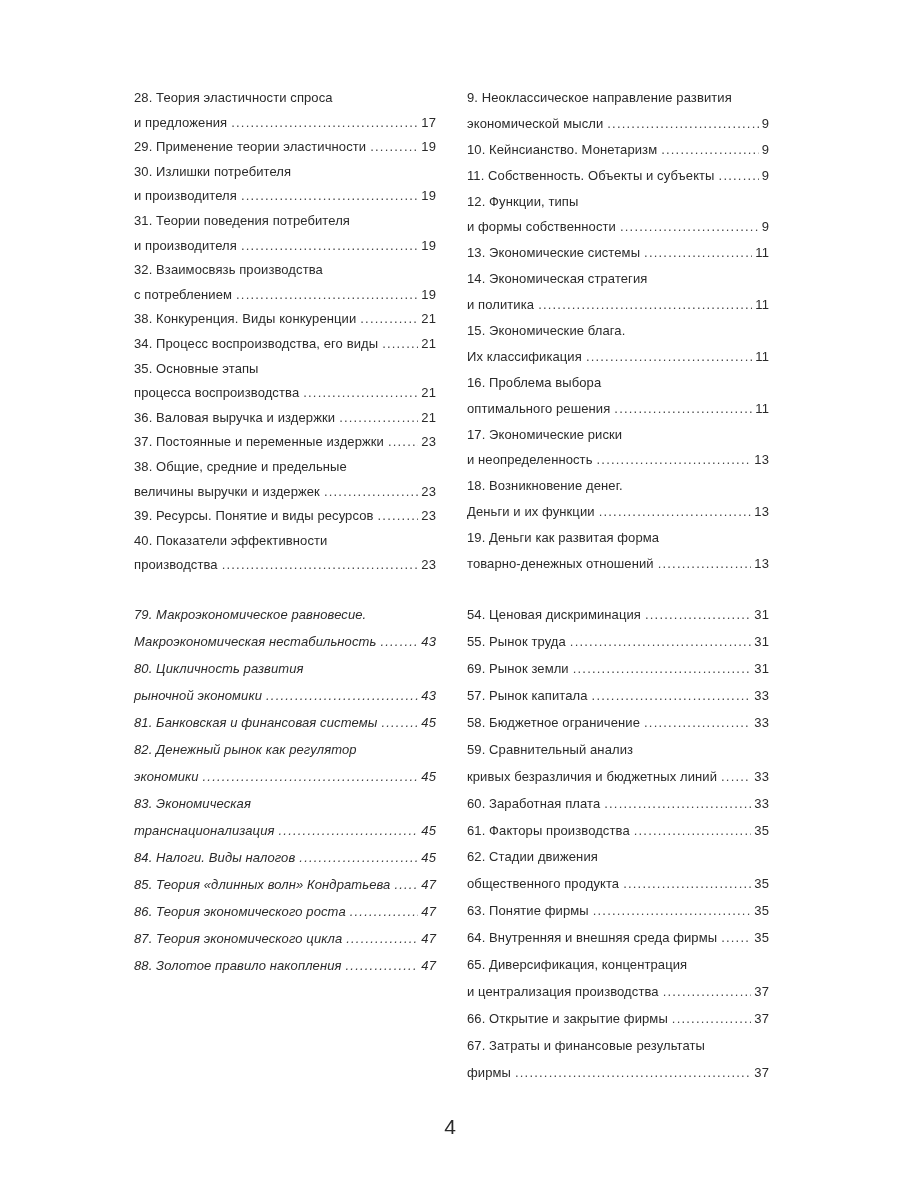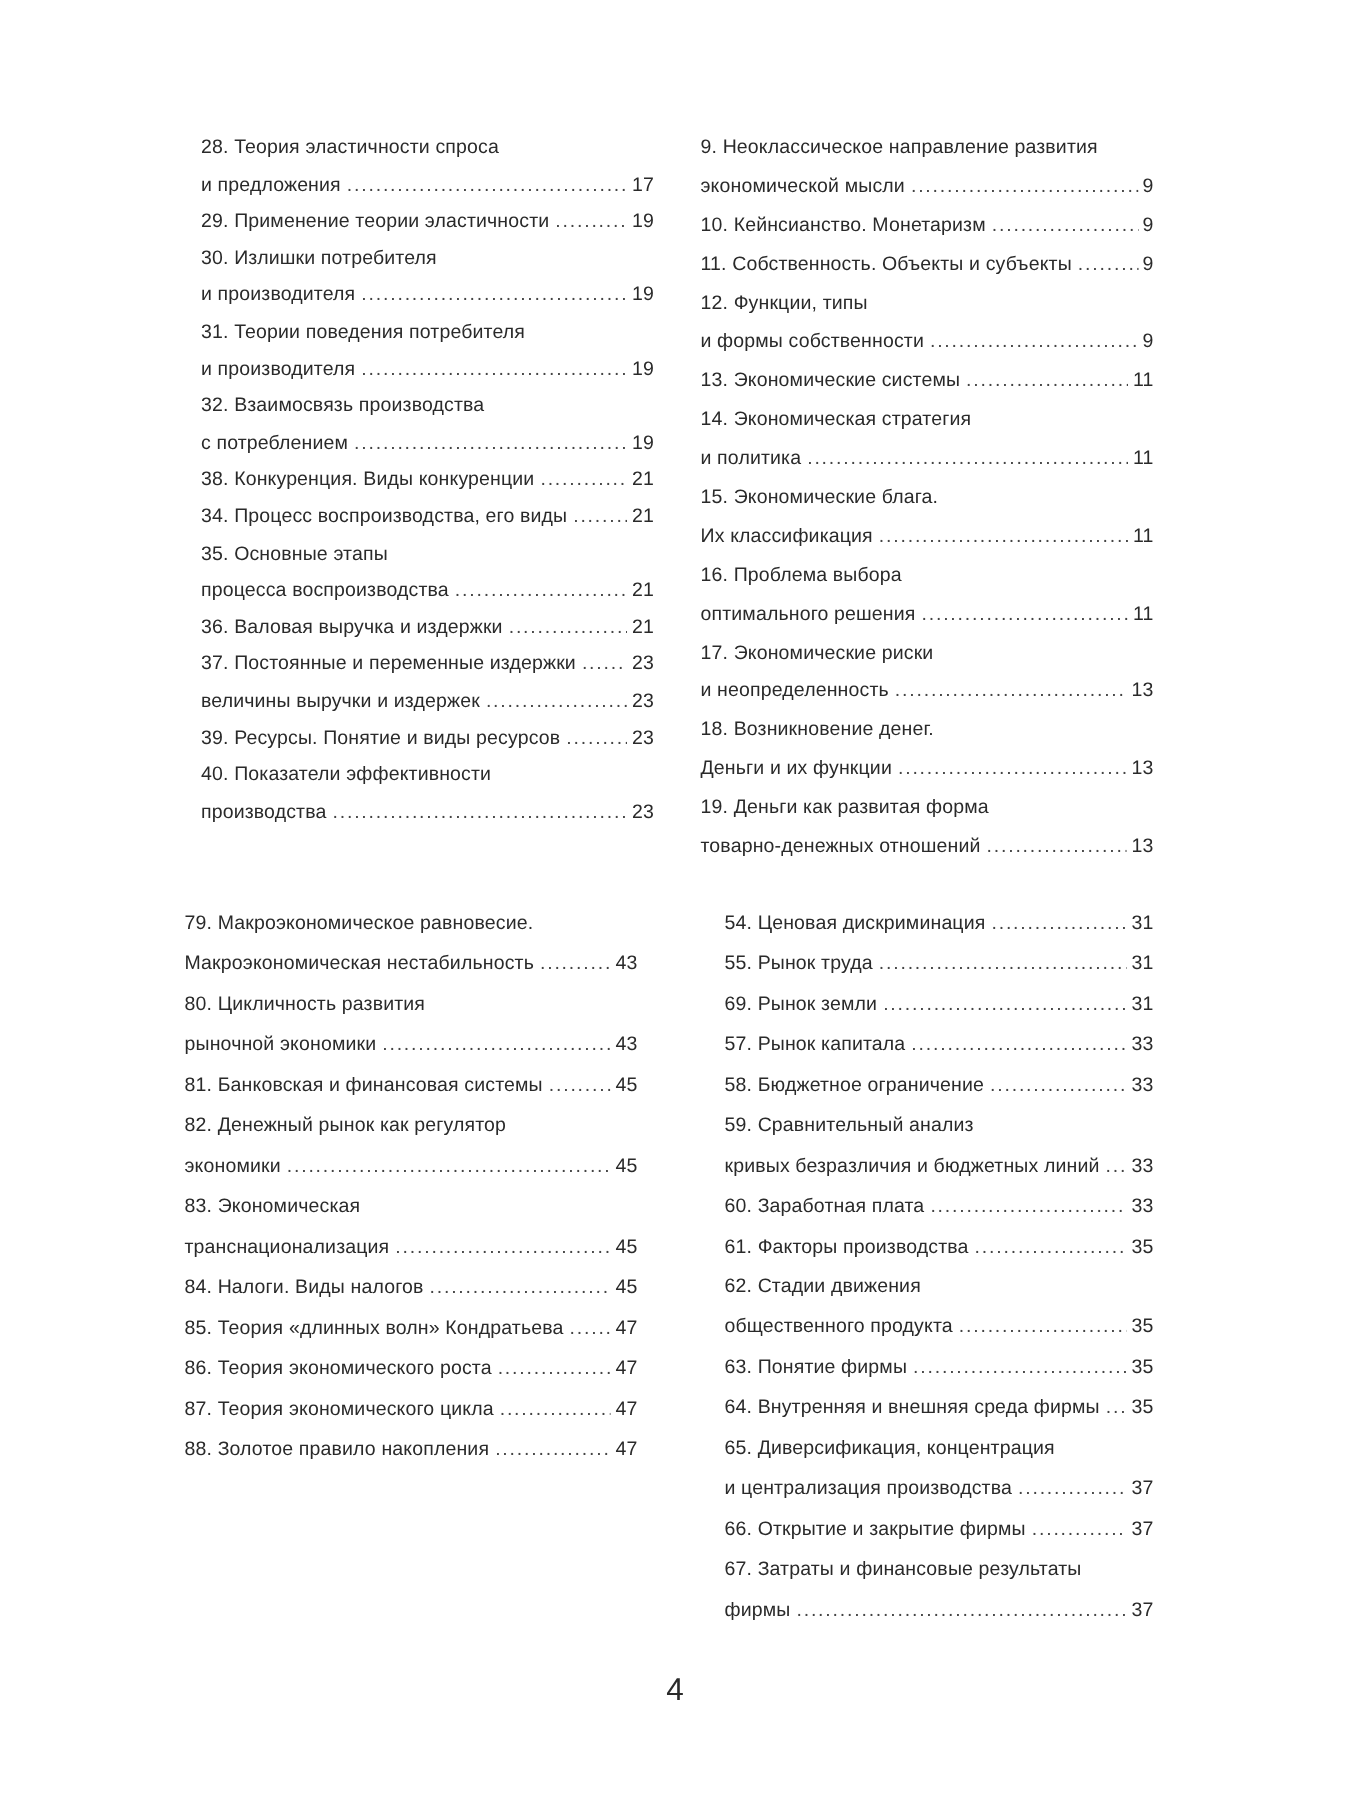--- a/index.html
+++ b/index.html
@@ -10,24 +10,24 @@
           letter-spacing: 0.1px; }
   .line .txt { flex: 0 0 auto; }
   .line .dots { flex: 1 1 auto; overflow: hidden; margin: 0 3px 0 4px; color: #444;
                 letter-spacing: 1.2px; }
   .line .dots::before { content: "................................................................................................................................"; }
   .line .pg { flex: 0 0 auto; text-align: center; }
   #tl { left: 134px; top: 90px; width: 302px; }
   #tl .line { height: 24.6px; }
   #tr { left: 467px; top: 90px; width: 302px; }
   #tr .line { height: 25.9px; }
-  #bl { left: 123px; top: 607px; width: 302px; }
+  #bl { left: 134px; top: 607px; width: 302px; font-style: italic; }
   #bl .line { height: 27px; }
   #br { left: 467px; top: 607px; width: 302px; }
-  #br .line { height: 26.95px; margin-left: 16px; }
+  #br .line { height: 26.95px; }
   #page-num { position: absolute; left: 0; width: 900px; top: 1115px; text-align: center;
               font-size: 21px; color: #2a2a2a; }
 </style>
 </head>
 <body>
 
 <div class="col" id="tl">
     <div class="line">
       <span class="txt">28. Теория эластичности спроса</span>
     </div>
@@ -87,20 +87,23 @@
       <span class="txt">36. Валовая выручка и издержки</span>
       <span class="dots"></span>
       <span class="pg">21</span>
     </div>
     <div class="line">
       <span class="txt">37. Постоянные и переменные издержки</span>
       <span class="dots"></span>
       <span class="pg">23</span>
     </div>
     <div class="line">
+      <span class="txt">38. Общие, средние и предельные</span>
+    </div>
+    <div class="line">
       <span class="txt">величины выручки и издержек</span>
       <span class="dots"></span>
       <span class="pg">23</span>
     </div>
     <div class="line">
       <span class="txt">39. Ресурсы. Понятие и виды ресурсов</span>
       <span class="dots"></span>
       <span class="pg">23</span>
     </div>
     <div class="line">

